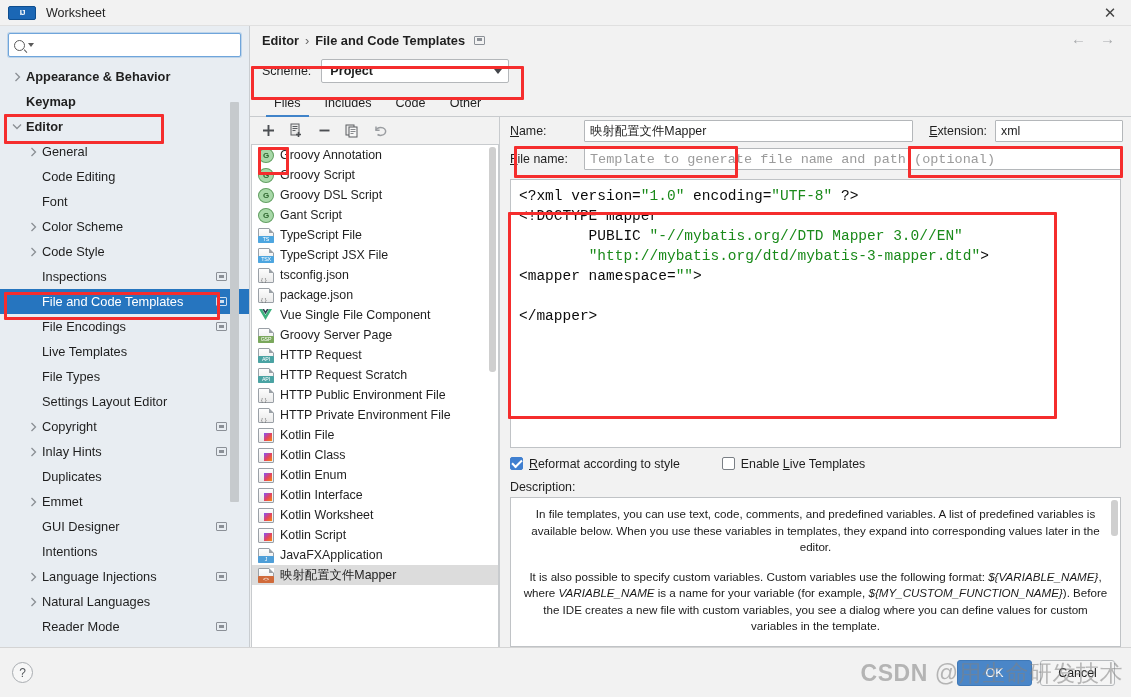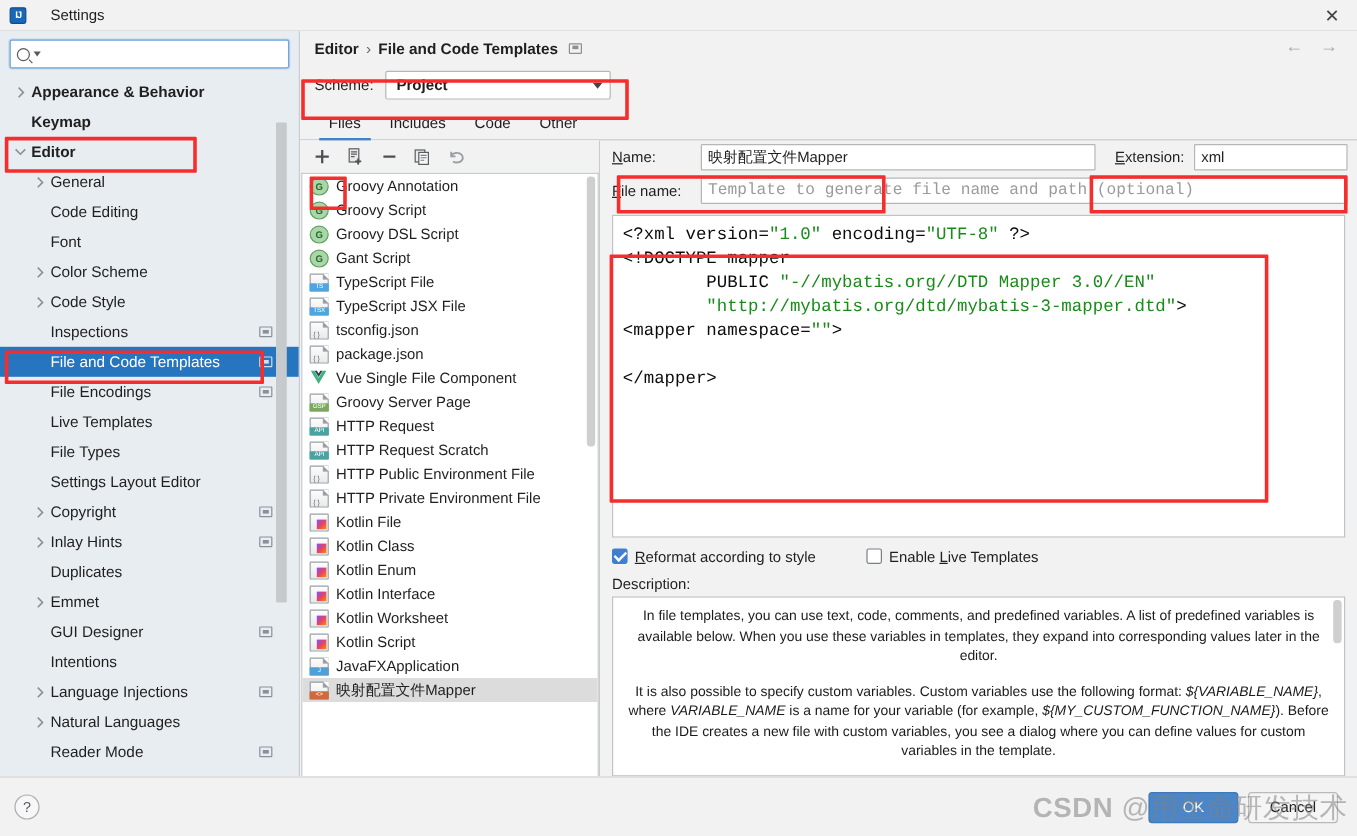--- a/index.html
+++ b/index.html
@@ -15,21 +15,21 @@
   }
 
   
   #titlebar {
     height:26px; background:#f2f2f2;
     display:flex; align-items:center;
     border-bottom:1px solid #e0e0e0;
     position:relative;
   }
   #app-logo {
-    width:14px; height:14px; margin-left:8px; margin-right:20px;
+    width:28px; height:14px; margin-left:8px; margin-right:10px;
     background:#1b67b5; border-radius:2px;
     display:flex; align-items:center; justify-content:center;
     color:#fff; font-size:8px; font-weight:bold; font-family:"Liberation Sans", sans-serif;
     letter-spacing:-1px;
     border:1px solid #0d4d8f;
   }
   #title-text { font-size:12.5px; color:#1f1f1f; }
   #close-btn {
     position:absolute; right:0; top:0; width:42px; height:26px;
     display:flex; align-items:center; justify-content:center;
@@ -254,21 +254,21 @@
   #watermark .csdn{ font-weight:bold; }
 
   
   .anno { position:absolute; border:3px solid #f52d2d; pointer-events:none; z-index:50; border-radius:1px;}
 </style>
 </head>
 <body>
 
 <div id="titlebar">
   <div id="app-logo">IJ</div>
-  <div id="title-text">Settings</div>
+  <div id="title-text">Worksheet</div>
   <div id="close-btn">✕</div>
 </div>
 
 <div id="main">
 
   <div id="sidebar">
     <div id="search-wrap">
       <div id="search-box">
         <span class="mag"></span>
         <span class="caret"></span>

